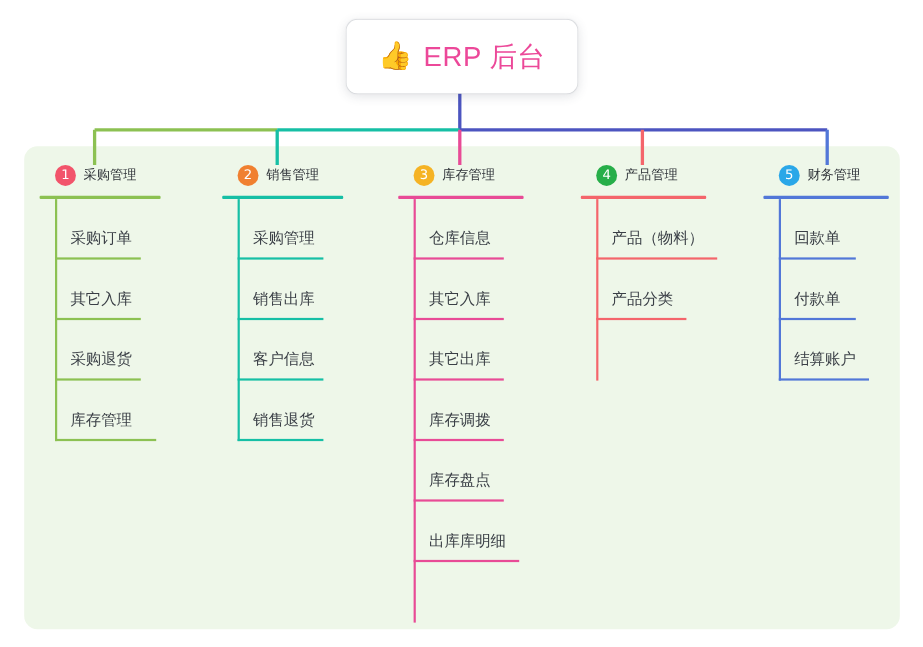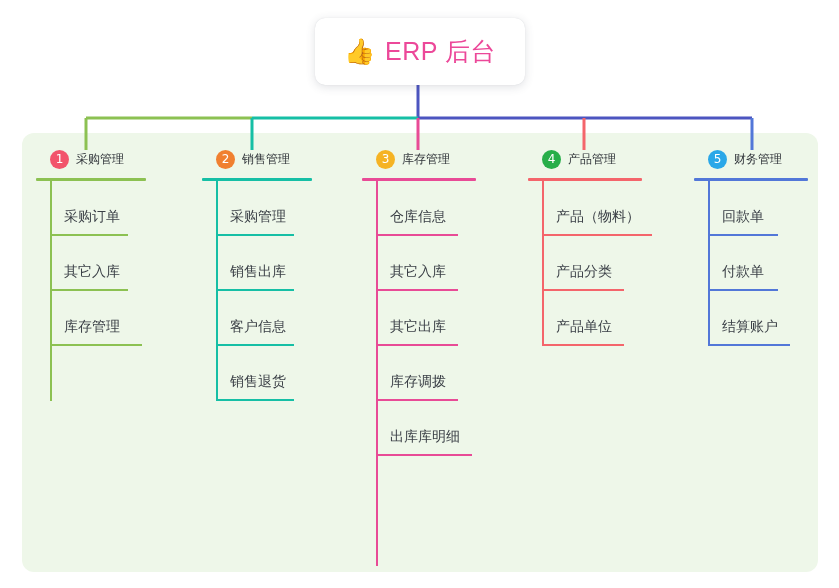--- a/index.html
+++ b/index.html
@@ -165,20 +165,24 @@
           <div class="spine" style="background: rgb(140, 193, 82); height: 220px;"></div>
           <div class="leaf">
             <span class="leaf-text">采购订单</span>
             <div class="leaf-rule" style="background: rgb(140, 193, 82); width: 78px;"></div>
           </div>
           <div class="leaf">
             <span class="leaf-text">其它入库</span>
             <div class="leaf-rule" style="background: rgb(140, 193, 82); width: 78px;"></div>
           </div>
           <div class="leaf">
+            <span class="leaf-text">采购退货</span>
+            <div class="leaf-rule" style="background: rgb(140, 193, 82); width: 78px;"></div>
+          </div>
+          <div class="leaf">
             <span class="leaf-text">库存管理</span>
             <div class="leaf-rule" style="background: rgb(140, 193, 82); width: 92px;"></div>
           </div>
         </div>
       </div>
       <div class="col" style="left: 202px;">
         <div class="col-head">
           <span class="badge" style="background: rgb(240, 128, 48);">2</span>
           <span class="col-title">销售管理</span>
         </div>
@@ -221,20 +225,24 @@
           </div>
           <div class="leaf">
             <span class="leaf-text">其它出库</span>
             <div class="leaf-rule" style="background: rgb(232, 75, 150); width: 82px;"></div>
           </div>
           <div class="leaf">
             <span class="leaf-text">库存调拨</span>
             <div class="leaf-rule" style="background: rgb(232, 75, 150); width: 82px;"></div>
           </div>
           <div class="leaf">
+            <span class="leaf-text">库存盘点</span>
+            <div class="leaf-rule" style="background: rgb(232, 75, 150); width: 82px;"></div>
+          </div>
+          <div class="leaf">
             <span class="leaf-text">出库库明细</span>
             <div class="leaf-rule" style="background: rgb(232, 75, 150); width: 96px;"></div>
           </div>
         </div>
       </div>
       <div class="col" style="left: 528px;">
         <div class="col-head">
           <span class="badge" style="background: rgb(39, 174, 73);">4</span>
           <span class="col-title">产品管理</span>
         </div>
@@ -242,24 +250,20 @@
         <div class="leaves" style="height: 165px;">
           <div class="spine" style="background: rgb(244, 101, 107); height: 165px;"></div>
           <div class="leaf">
             <span class="leaf-text">产品（物料）</span>
             <div class="leaf-rule" style="background: rgb(244, 101, 107); width: 110px;"></div>
           </div>
           <div class="leaf">
             <span class="leaf-text">产品分类</span>
             <div class="leaf-rule" style="background: rgb(244, 101, 107); width: 82px;"></div>
           </div>
-          <div class="leaf">
-            <span class="leaf-text">产品单位</span>
-            <div class="leaf-rule" style="background: rgb(244, 101, 107); width: 82px;"></div>
-          </div>
         </div>
       </div>
       <div class="col" style="left: 694px;">
         <div class="col-head">
           <span class="badge" style="background: rgb(42, 167, 232);">5</span>
           <span class="col-title">财务管理</span>
         </div>
         <div class="head-rule" style="background: rgb(82, 119, 216); width: 114px;"></div>
         <div class="leaves" style="height: 209px;">
           <div class="spine" style="background: rgb(82, 119, 216); height: 165px;"></div>

